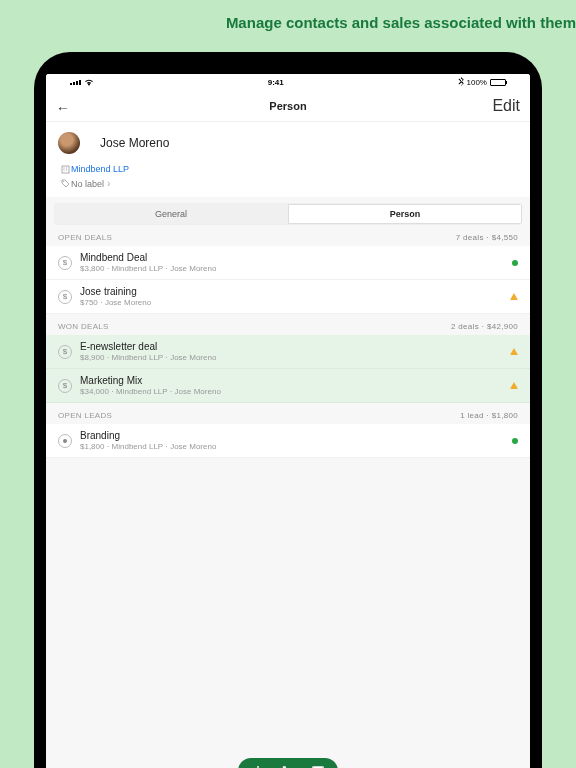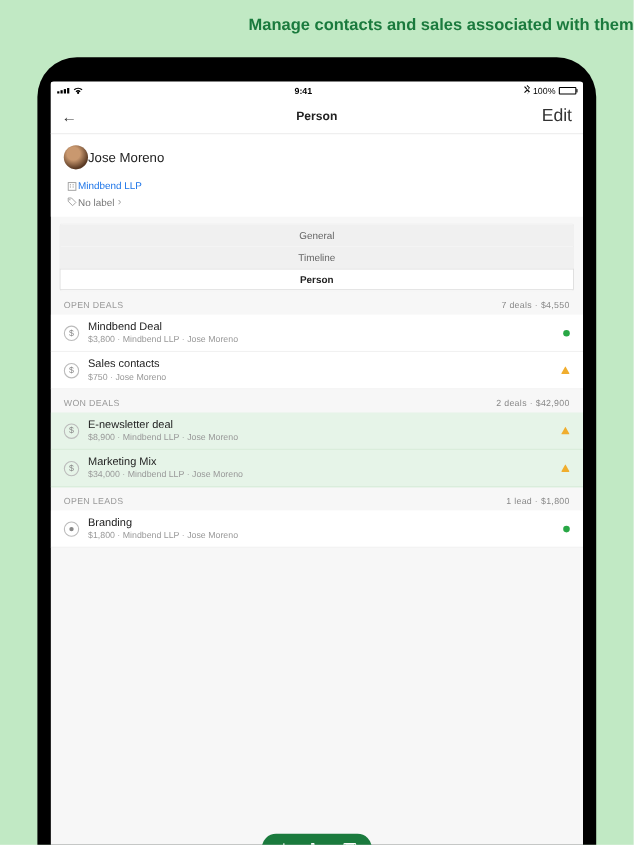--- a/index.html
+++ b/index.html
@@ -41,21 +41,21 @@
       display: flex;
       flex-direction: column;
       font-size: 9px;
       color: #333;
     }
     .status-bar {
       display: flex;
       justify-content: space-between;
       align-items: center;
       background: #fff;
-      padding: 3px 6px;
+      padding: 3px 24px;
       font-size: 8px;
       color: #000;
     }
     .status-bar .left, .status-bar .right { display: flex; align-items: center; gap: 3px; }
     .signal { display: inline-flex; gap: 1px; align-items: flex-end; }
     .signal span { width: 2px; background: #000; }
     .signal span:nth-child(1){height:2px;}
     .signal span:nth-child(2){height:3px;}
     .signal span:nth-child(3){height:4px;}
     .signal span:nth-child(4){height:5px;}
@@ -73,39 +73,38 @@
       border-bottom: 1px solid #eee;
     }
     .nav-title { font-size: 11px; font-weight: 600; color:#222; position:absolute; left:0; right:0; text-align:center; pointer-events:none;}
     .nav-edit { color:#333; font-size: 16px; }
     .back-arrow { font-size: 14px; line-height:1; }
 
     .header-block {
       background: #fff;
       padding: 10px 12px 6px;
     }
-    .person-row { display: flex; align-items: center; gap: 0; margin-bottom: 8px; }
+    .person-row { display: flex; align-items: center; gap: 20px; margin-bottom: 8px; }
     .avatar { width: 22px; height: 22px; border-radius: 50%; background: radial-gradient(circle at 40% 35%, #c9986f 30%, #5a3a24 70%); }
     .person-name { font-size: 12px; font-weight: 500; color:#222; }
     .meta-row { display: flex; align-items: center; gap: 1px; padding: 2px 0 2px 2px; font-size: 9px; }
     .meta-icon { width:10px; display:inline-flex; justify-content:center; color:#888; }
     .company-link { color: #1a73e8; }
     .nolabel { color: #777; }
     .chevron { color:#aaa; font-size:10px; margin-left:2px;}
 
     .tabs {
       display: flex;
       background: #fff;
       border-top: 1px solid #eee;
       border-bottom: 1px solid #eee;
       margin: 6px 8px 0;
       border-radius: 3px;
       overflow: hidden;
       box-shadow: 0 0 0 1px #e5e5e5 inset;
-      flex-direction: column;
     }
     .tab { flex:1; text-align:center; padding:5px 0; font-size:9px; color:#666; background:#f0f0f0; }
     .tab.active { background:#fff; color:#222; font-weight:600; box-shadow: 0 0 0 1px #ddd inset; }
 
     .section-header {
       display:flex; justify-content:space-between; align-items:center;
       padding: 8px 12px 4px;
       font-size: 8px;
       color:#999;
       text-transform: uppercase;
@@ -219,42 +218,41 @@
                 <circle cx="2.5" cy="2.5" r="0.6" fill="#999"></circle>
               </svg>
           </span>
           <span class="nolabel">No label</span>
           <span class="chevron">›</span>
         </div>
       </div>
 
       <div class="tabs">
         <div class="tab">General</div>
-        <div class="tab">Timeline</div>
         <div class="tab active">Person</div>
       </div>
 
       <div class="content-scroll">
 
         <div class="section-header">
           <span>OPEN DEALS</span>
           <span class="section-sum">7 deals · $4,550</span>
         </div>
         <div class="deal-item">
           <div class="deal-icon">$</div>
           <div class="deal-body">
             <div class="deal-title">Mindbend Deal</div>
             <div class="deal-meta">$3,800 · Mindbend LLP · Jose Moreno</div>
           </div>
           <div class="deal-status dot-green"></div>
         </div>
         <div class="deal-item">
           <div class="deal-icon">$</div>
           <div class="deal-body">
-            <div class="deal-title">Sales contacts</div>
+            <div class="deal-title">Jose training</div>
             <div class="deal-meta">$750 · Jose Moreno</div>
           </div>
           <div class="dot-yellow"></div>
         </div>
 
         <div class="section-header">
           <span>WON DEALS</span>
           <span class="section-sum">2 deals · $42,900</span>
         </div>
         <div class="deal-item won">

